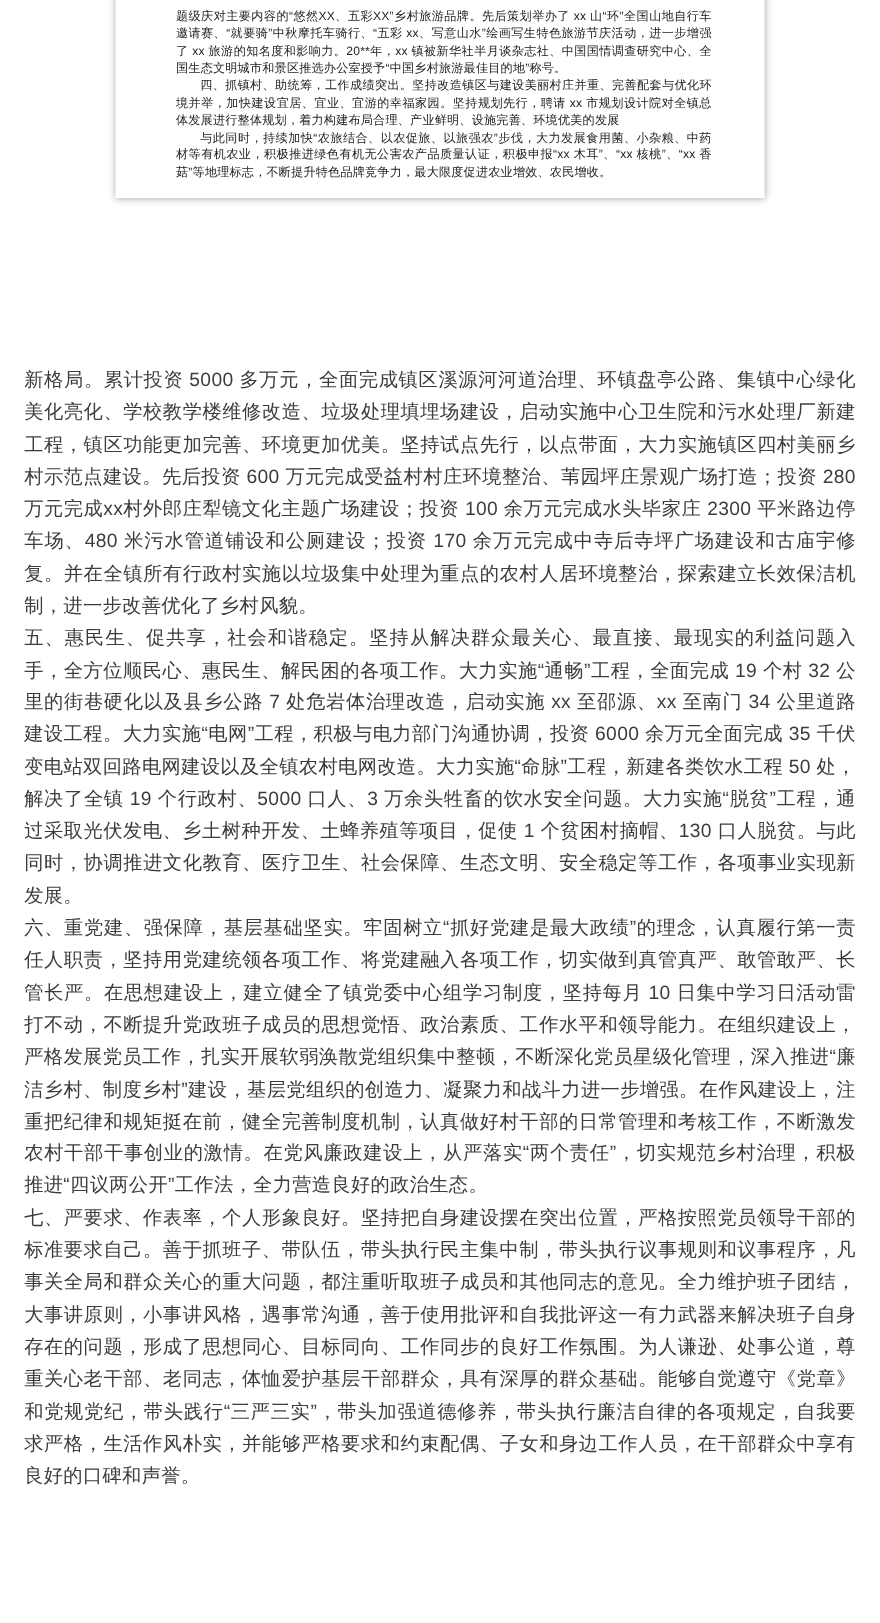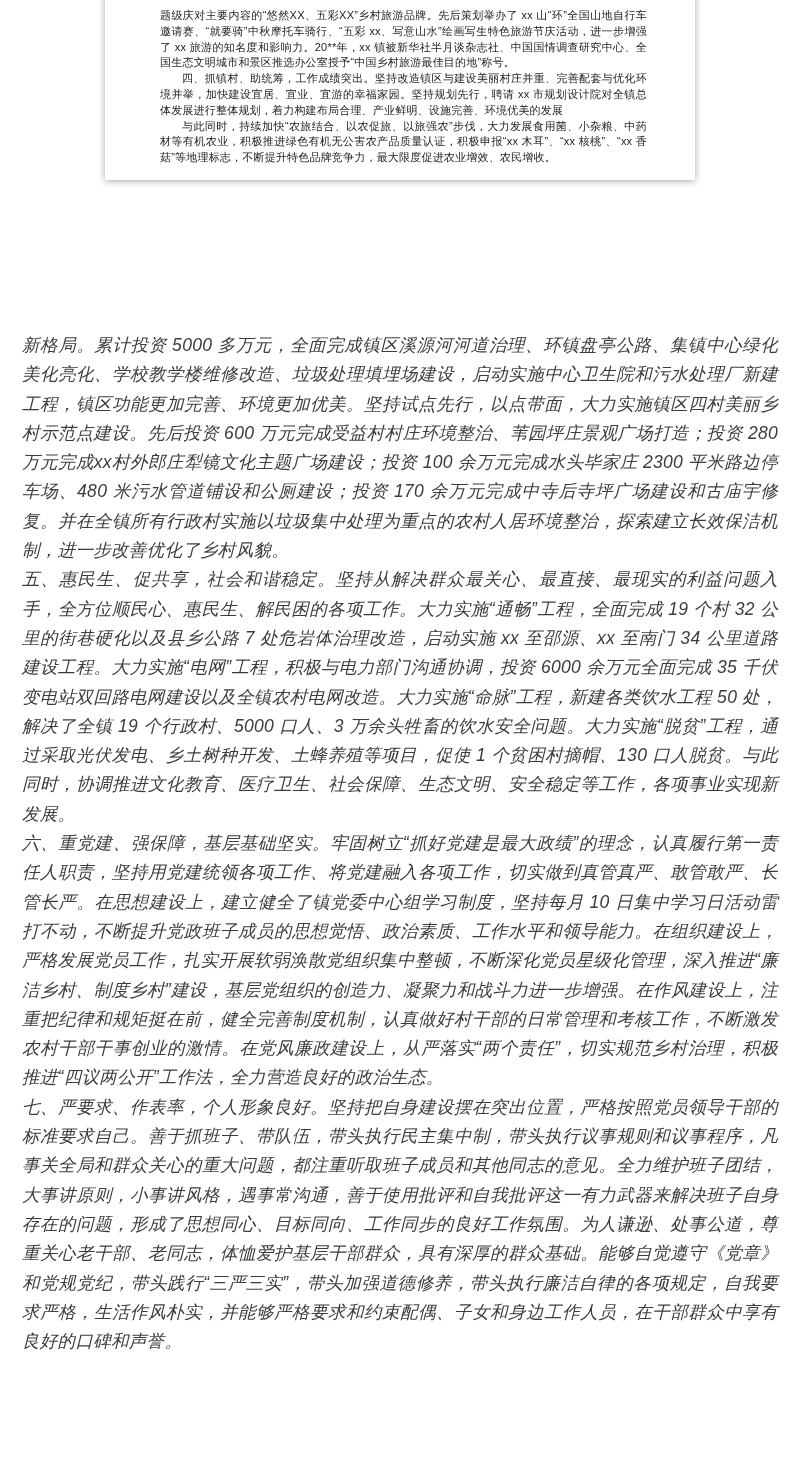--- a/index.html
+++ b/index.html
@@ -49,21 +49,20 @@
     top: 331px;
     width: 756px;
     color: #3c3c3c;
   }
   .doc-body p {
     font-size: 17.5px;
     line-height: 29.3px;
     text-align: justify;
     letter-spacing: 0.3px;
     word-break: break-all;
-    font-style: italic;
   }
 </style>
 </head>
 <body>
 
 <div class="stage">
 
   <div class="preview-card">
     <p>题级庆对主要内容的“悠然XX、五彩XX”乡村旅游品牌。先后策划举办了 xx 山“环”全国山地自行车邀请赛、“就要骑”中秋摩托车骑行、“五彩 xx、写意山水”绘画写生特色旅游节庆活动，进一步增强了 xx 旅游的知名度和影响力。20**年，xx 镇被新华社半月谈杂志社、中国国情调查研究中心、全国生态文明城市和景区推选办公室授予“中国乡村旅游最佳目的地”称号。</p>
     <p class="indent">四、抓镇村、助统筹，工作成绩突出。坚持改造镇区与建设美丽村庄并重、完善配套与优化环境并举，加快建设宜居、宜业、宜游的幸福家园。坚持规划先行，聘请 xx 市规划设计院对全镇总体发展进行整体规划，着力构建布局合理、产业鲜明、设施完善、环境优美的发展</p>

